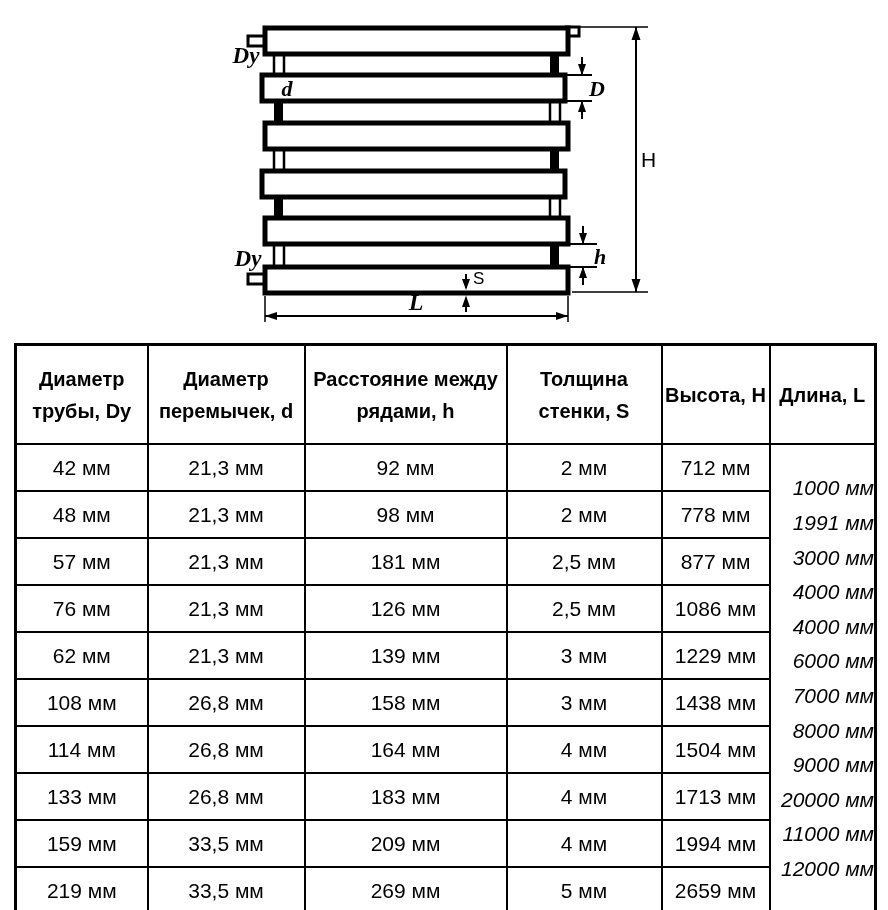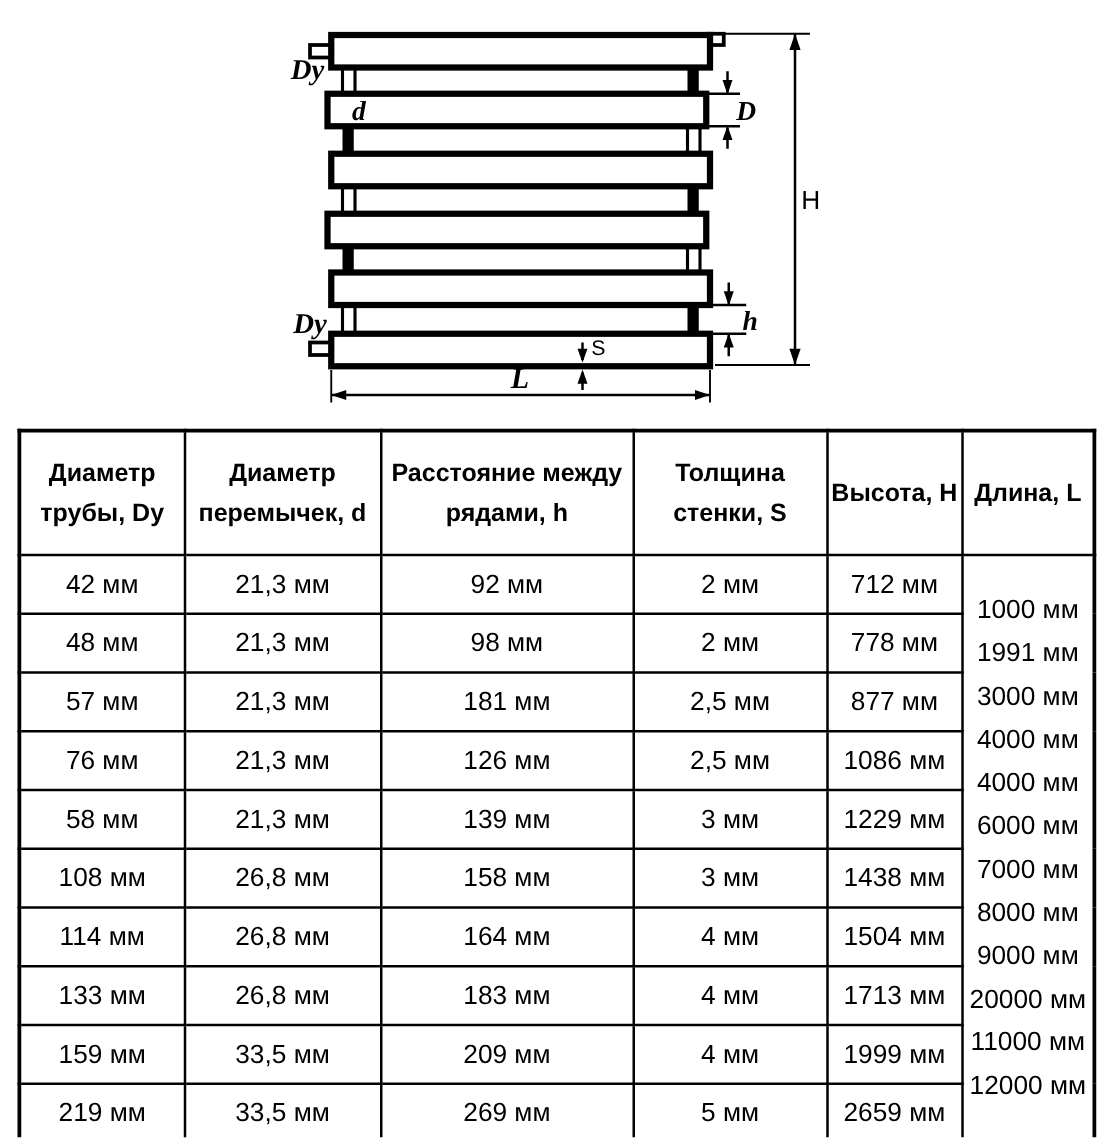--- a/index.html
+++ b/index.html
@@ -37,21 +37,22 @@
   table.spec td {
     height:45px;
     font-size:21px;
     font-weight:normal;
     padding:0;
   }
   td.len-cell { padding:0; }
   td.len-cell .len-line {
     line-height:34.6px;
     font-size:21px;
-    text-align:center;
+    text-align:right;
+    font-style:italic;
   }
 </style>
 </head>
 <body>
 
 <div class="page">
 
   <div class="diagram-wrap">
     <svg width="888" height="343" viewBox="0 0 888 343" xmlns="http://www.w3.org/2000/svg">
 
@@ -193,21 +194,21 @@
           <td>877 мм</td>
         </tr>
         <tr>
           <td>76 мм</td>
           <td>21,3 мм</td>
           <td>126 мм</td>
           <td>2,5 мм</td>
           <td>1086 мм</td>
         </tr>
         <tr>
-          <td>58 мм</td>
+          <td>62 мм</td>
           <td>21,3 мм</td>
           <td>139 мм</td>
           <td>3 мм</td>
           <td>1229 мм</td>
         </tr>
         <tr>
           <td>108 мм</td>
           <td>26,8 мм</td>
           <td>158 мм</td>
           <td>3 мм</td>
@@ -225,21 +226,21 @@
           <td>26,8 мм</td>
           <td>183 мм</td>
           <td>4 мм</td>
           <td>1713 мм</td>
         </tr>
         <tr>
           <td>159 мм</td>
           <td>33,5 мм</td>
           <td>209 мм</td>
           <td>4 мм</td>
-          <td>1999 мм</td>
+          <td>1994 мм</td>
         </tr>
         <tr>
           <td>219 мм</td>
           <td>33,5 мм</td>
           <td>269 мм</td>
           <td>5 мм</td>
           <td>2659 мм</td>
         </tr>
       </tbody>
   </table>

